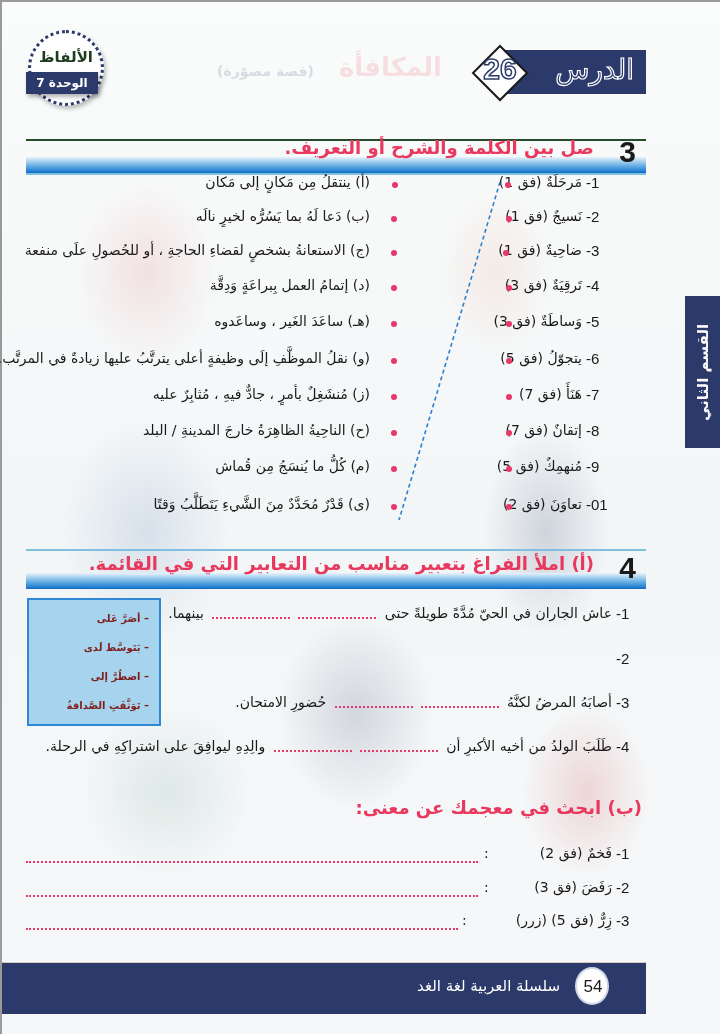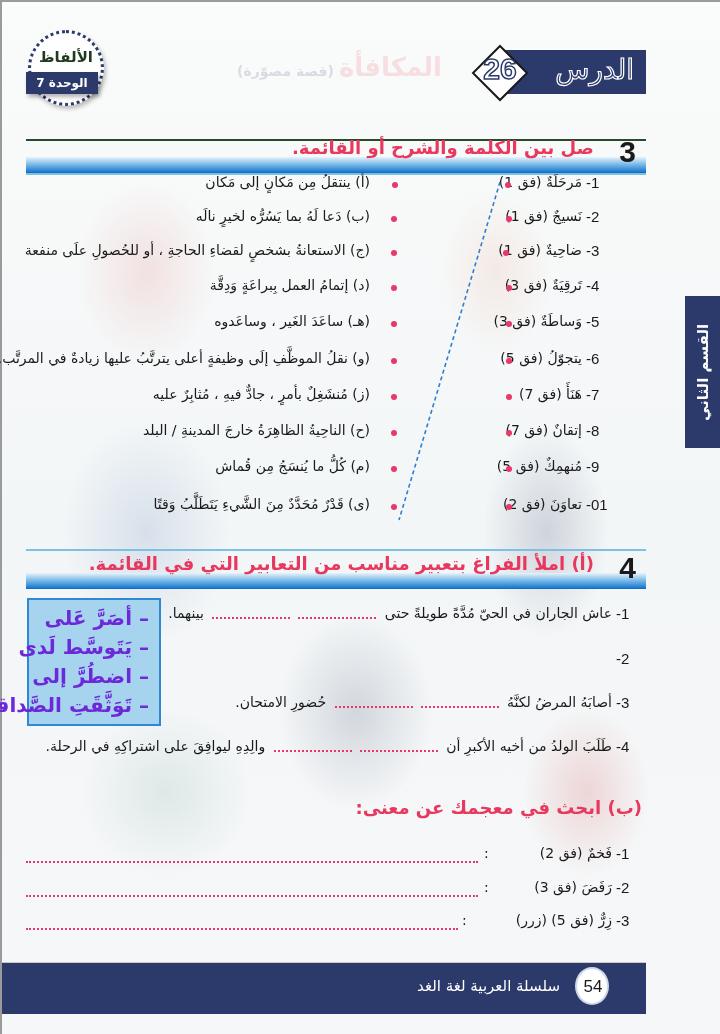--- a/index.html
+++ b/index.html
@@ -48,21 +48,21 @@
   .lesson-num {
     position: absolute; left: 470px; top: 50px; width: 56px; text-align: center;
     font-size: 30px; font-weight: bold; color: #ffffff;
     -webkit-text-stroke: 1.5px #2b3a6b;
     font-family: "Liberation Sans", sans-serif;
   }
   .lesson-title-faded {
     position: absolute; left: 180px; top: 50px; width: 260px; height: 40px;
     direction: rtl; opacity: 0.16;
   }
-  .lesson-title-faded .t1 { font-size: 26px; font-weight: bold; color: #e85060; }
+  .lesson-title-faded .t1 { font-size: 26px; font-weight: bold; color: #e85060; margin-left: 20px; }
   .lesson-title-faded .t2 { font-size: 14px; font-weight: bold; color: #2b3a6b; }
 
   .vocab-badge {
     position: absolute; left: 26px; top: 28px; width: 76px; height: 76px;
     border-radius: 50%;
     border: 3px dotted #2b3a6b;
     background: #ffffff;
     box-shadow: 2px 3px 4px rgba(0,0,0,0.25);
   }
   .vocab-badge-text {
@@ -136,21 +136,21 @@
   .blank {
     display: inline-block; width: 78px; border-bottom: 2px dotted #e8386a;
     margin: 0 4px; height: 10px; vertical-align: middle;
   }
   .options-box {
     position: absolute; left: 25px; top: 596px; width: 134px; height: 128px;
     background: #a6d4ee; border: 2px solid #2f88d4;
     direction: rtl; padding: 4px 10px 0 6px;
   }
   .options-box .opt {
-    font-size: 20px; color: #6d28d9; font-weight: bold; height: 29px; line-height: 29px;
+    font-size: 10px; color: #7f1d1d; font-weight: bold; height: 29px; line-height: 29px;
     white-space: nowrap;
   }
 
   
   .sub-title {
     position: absolute; right: 78px; top: 795px; direction: rtl;
     font-size: 18px; font-weight: bold; color: #e8385e; white-space: nowrap;
   }
   .ex4b-row { position: absolute; left: 0; width: 720px; height: 26px; }
   .ex4b-line {
@@ -214,21 +214,21 @@
 
   <div class="header-rule r1"></div>
   <div class="rule-blue"></div>
 
   <div class="side-tab"></div>
   <div class="side-tab-text">القسم الثاني</div>
 
   <div class="section-head" style="top:135px;">
     <div class="bar"></div>
     <span class="num">3</span>
-    <span class="title">صل بين الكلمة والشرح أو القائمة.</span>
+    <span class="title">صل بين الكلمة والشرح أو التعريف.</span>
   </div>
 
   <div>
     <div class="ex3-row" style="top:172px;">
       <span class="ex3-num">-1</span>
       <span class="ex3-word">مَرحَلَةٌ (فق 1)</span>
       <span class="dot" style="left:503px;top:8px;"></span>
       <span class="dot" style="left:390px;top:8px;"></span>
       <span class="ex3-def">(أ) ينتقلُ مِن مَكانٍ إلى مَكان</span>
     </div>

